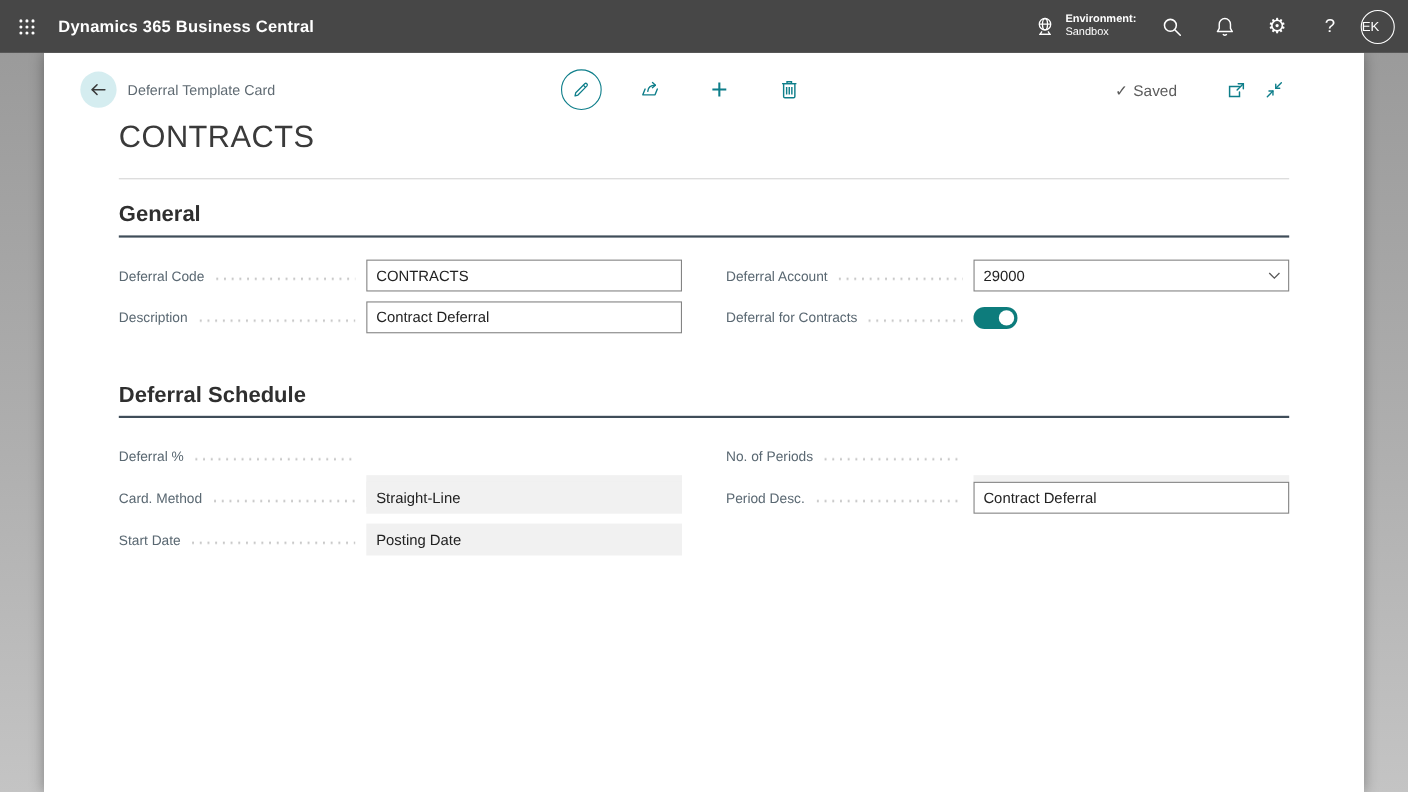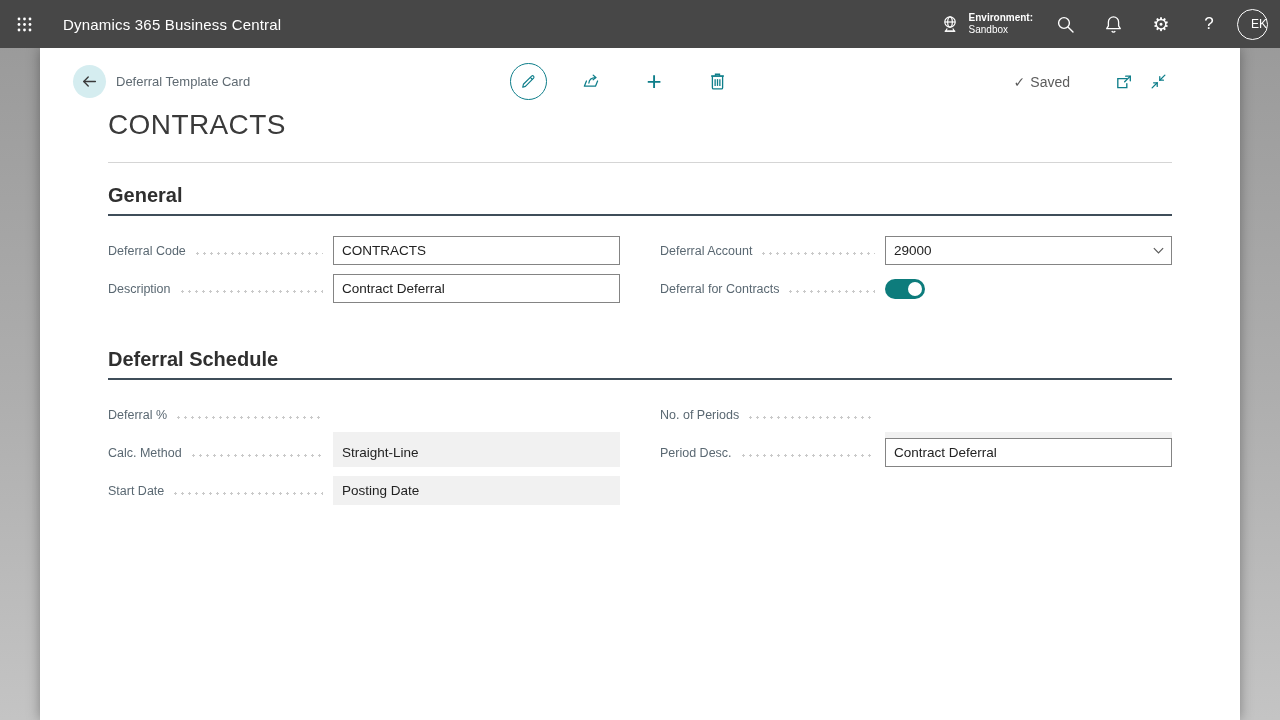--- a/index.html
+++ b/index.html
@@ -4,31 +4,31 @@
 <style>
   * { margin:0; padding:0; box-sizing:border-box; }
   html,body { width:1280px; height:720px; overflow:hidden;
     font-family:"Liberation Sans", sans-serif;
     background:linear-gradient(180deg,#989898 0%,#aeaeae 55%,#c4c4c4 100%); }
 
   
   .topbar { position:absolute; left:0; top:0; width:1280px; height:48px;
     background:#474747; display:flex; align-items:center; color:#fff; z-index:10; }
   .waffle-btn { width:48px; height:48px; display:flex; align-items:center; justify-content:center; cursor:pointer; }
-  .app-title { font-size:15px; font-weight:400; margin-left:15px; letter-spacing:.2px; }
+  .app-title { font-size:15px; font-weight:700; margin-left:5px; letter-spacing:.2px; }
   .topbar-spacer { flex:1; }
   .env-group { display:flex; align-items:center; gap:8px; margin-right:8px; cursor:pointer; }
   .env-text { display:flex; flex-direction:column; line-height:12px; }
   .env-label { font-size:10px; font-weight:700; }
   .env-name  { font-size:10px; }
   .tb-icon-btn { width:48px; height:48px; display:flex; align-items:center; justify-content:center; cursor:pointer; }
   .gear-glyph { font-size:19px; line-height:1; font-family:"DejaVu Sans", sans-serif; }
   .help-glyph { font-size:17px; font-weight:400; }
   .avatar { width:31px; height:31px; border-radius:50%; border:1.6px solid #fff;
-    display:flex; align-items:center; justify-content:flex-end; font-size:12px; margin:0 12px 0 4px; cursor:pointer; }
+    display:flex; align-items:center; justify-content:flex-start; font-size:12px; margin:0 12px 0 4px; cursor:pointer; }
 
   
   .card { position:absolute; left:40px; right:40px; top:48px; bottom:0;
     background:#fff; box-shadow:0 0 12px rgba(0,0,0,.35); padding:15px 68px 0 33px; }
   .card-header { display:flex; align-items:center; }
   .hdr-left { flex:1; display:flex; align-items:center; gap:10px; }
   .back-btn { width:33px; height:33px; border-radius:50%; background:#d5edf0;
     display:flex; align-items:center; justify-content:center; cursor:pointer; flex:0 0 auto; }
   .page-caption { font-size:13px; color:#5f6a72; white-space:nowrap; }
   .hdr-actions { display:flex; align-items:center; gap:26px; }
@@ -240,21 +240,21 @@
     <div class="fields-grid">
       <div class="fcol">
         <div class="field-row">
           <span class="flabel">Deferral %</span>
           <span class="dots"></span>
           <span class="fcontrol">
               <span class="disabled-box num">100</span>
             </span>
         </div>
         <div class="field-row">
-          <span class="flabel">Calc. Method</span>
+          <span class="flabel">Card. Method</span>
           <span class="dots"></span>
           <span class="fcontrol">
               <span class="disabled-box">Straight-Line</span>
             </span>
         </div>
         <div class="field-row">
           <span class="flabel">Start Date</span>
           <span class="dots"></span>
           <span class="fcontrol">
               <span class="disabled-box">Posting Date</span>

